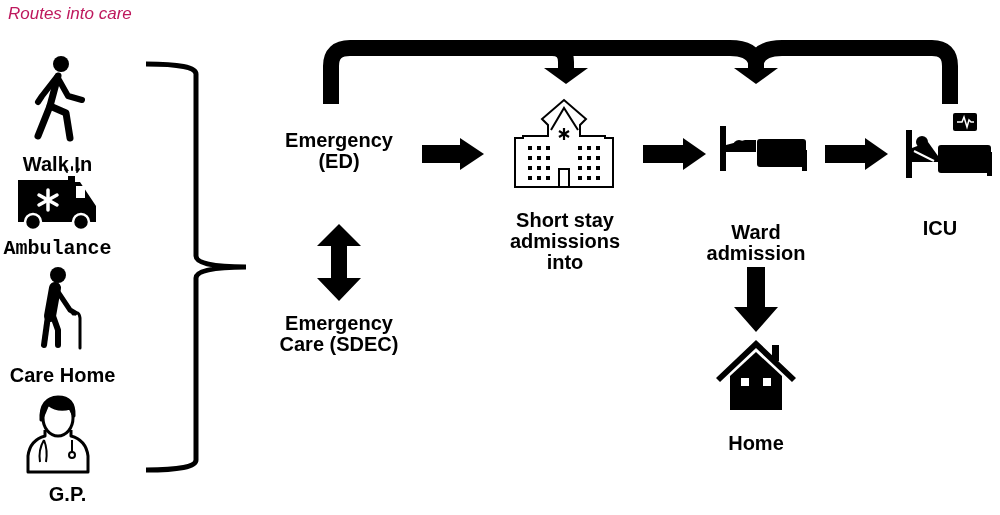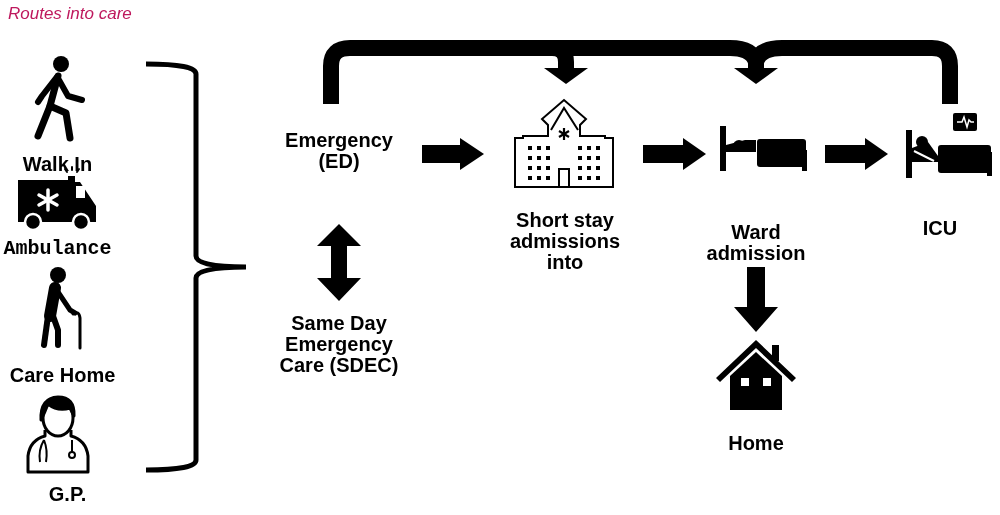--- a/index.html
+++ b/index.html
@@ -155,21 +155,20 @@
 <div class="lbl" style="left:0;width:115px;top:238px;font-family:Liberation Mono, monospace;">Ambulance</div>
 <div class="lbl" style="left:0;width:125px;top:365px;">Care Home</div>
 <div class="lbl" style="left:0;width:115px;top:484px;margin-left:10px;">G.P.</div>
 
 <div class="lbl" style="left:270px;width:138px;top:130px;">
   <div>Emergency</div>
   <div>(ED)</div>
 </div>
 
 <div class="lbl" style="left:270px;width:138px;top:313px;">
-  <div>Same Day</div>
   <div>Emergency</div>
   <div>Care (SDEC)</div>
 </div>
 
 <div class="lbl" style="left:490px;width:150px;top:210px;">
   <div>Short stay</div>
   <div>admissions into</div>
 </div>
 
 <div class="lbl" style="left:700px;width:112px;top:210px;margin-top:12px;">

